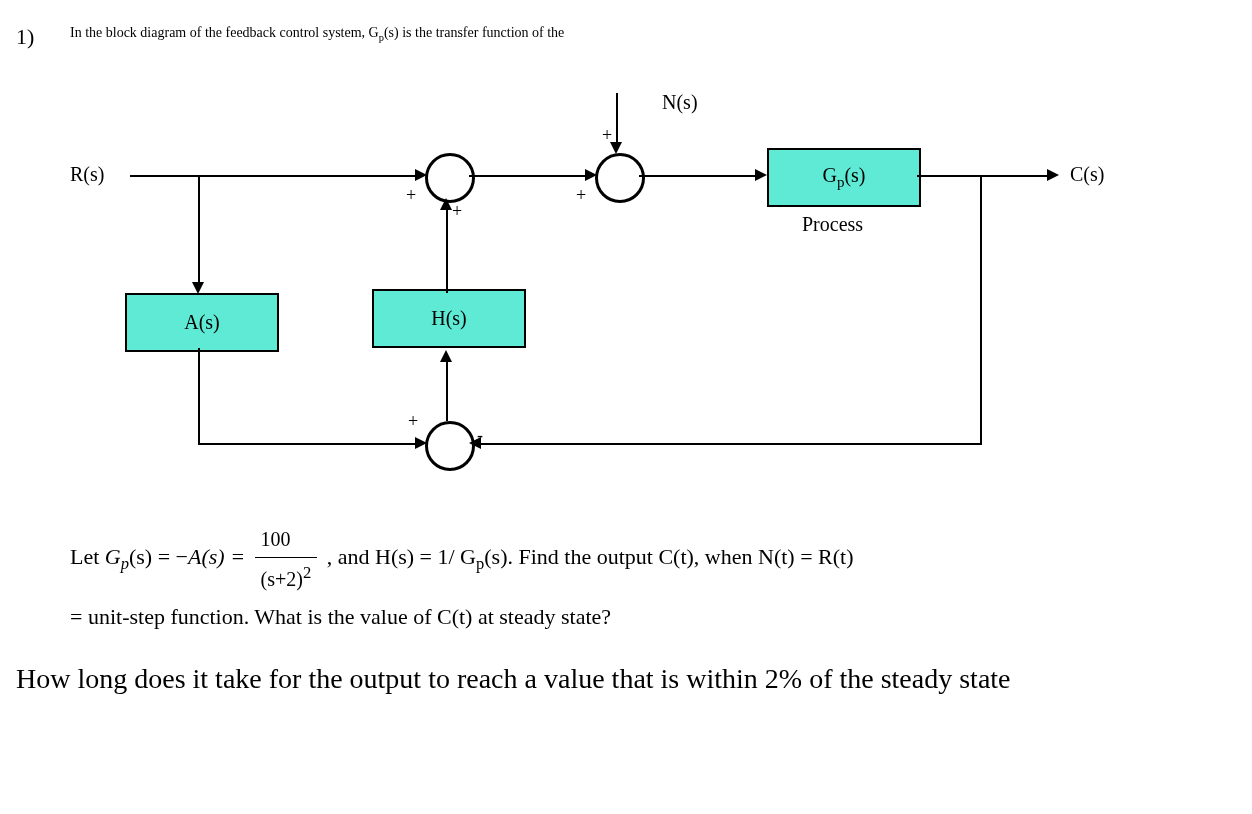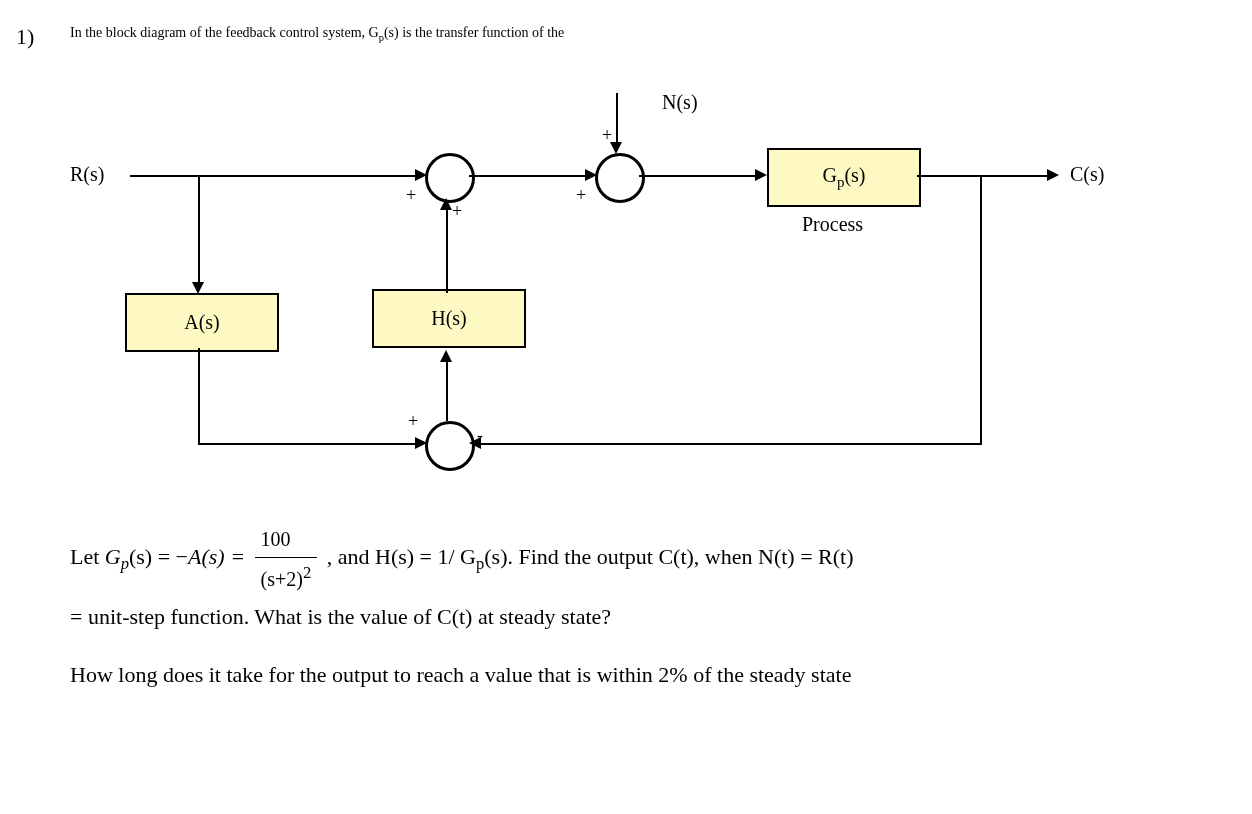--- a/index.html
+++ b/index.html
@@ -1,37 +1,37 @@
 <!DOCTYPE html>
 <html><head>
 <meta charset="utf-8">
 <style>
   html,body{margin:0;padding:0;background:#fff;font-family:"Times New Roman",serif;color:#000}
   .page{width:1252px;height:814px;position:relative;padding:24px 40px 24px 16px;box-sizing:border-box}
   .qnum{position:absolute;left:16px;top:24px;font-size:22px}
   .qtext{margin-left:54px;font-size:14px;line-height:1.35;max-width:1100px}
   sub{font-size:.75em}
   .diagram{position:relative;margin:48px 0 28px 54px;width:1050px;height:400px}
-  .box{position:absolute;border:2px solid #000;text-align:center;display:flex;align-items:center;justify-content:center;font-size:20px;background:#fef9c3}
+  .box{position:absolute;border:2px solid #000;text-align:center;display:flex;align-items:center;justify-content:center;font-size:20px;background:#5eead4}
   .sj{position:absolute;border:3px solid #000;border-radius:50%;background:#fff;width:44px;height:44px}
   .lbl{position:absolute;font-size:20px}
   .plus,.minus{position:absolute;font-size:18px}
   .ah{position:absolute;width:0;height:0;border-top:6px solid transparent;border-bottom:6px solid transparent}
   .ah.r{border-left:12px solid #000}
   .ah.l{border-right:12px solid #000}
   .av{position:absolute;width:0;height:0;border-left:6px solid transparent;border-right:6px solid transparent}
   .av.d{border-top:12px solid #000}
   .av.u{border-bottom:12px solid #000}
   .hl{position:absolute;height:2px;background:#000}
   .vl{position:absolute;width:2px;background:#000}
   .math-block{margin-left:54px;font-size:22px;line-height:1.8;max-width:1100px}
   .frac{display:inline-block;vertical-align:middle;font-size:20px;margin:0 4px}
   .frac .num{display:block;border-bottom:1.5px solid #000;padding:0 6px}
   .frac .den{display:block;padding:0 6px}
-  .para{margin-left:54px;font-size:22px;line-height:1.5;max-width:1100px;margin-top:22px}
+  .para{font-size:28px;line-height:1.5;max-width:1100px;margin-top:22px}
 </style>
 </head>
 <body>
 
 <div class="page">
   <div class="qnum">1)</div>
 
   <div class="qtext">
     <span>In the block diagram of the feedback control system, G</span><sub>p</sub><span>(s) is the transfer function of the</span><br>
   </div>

